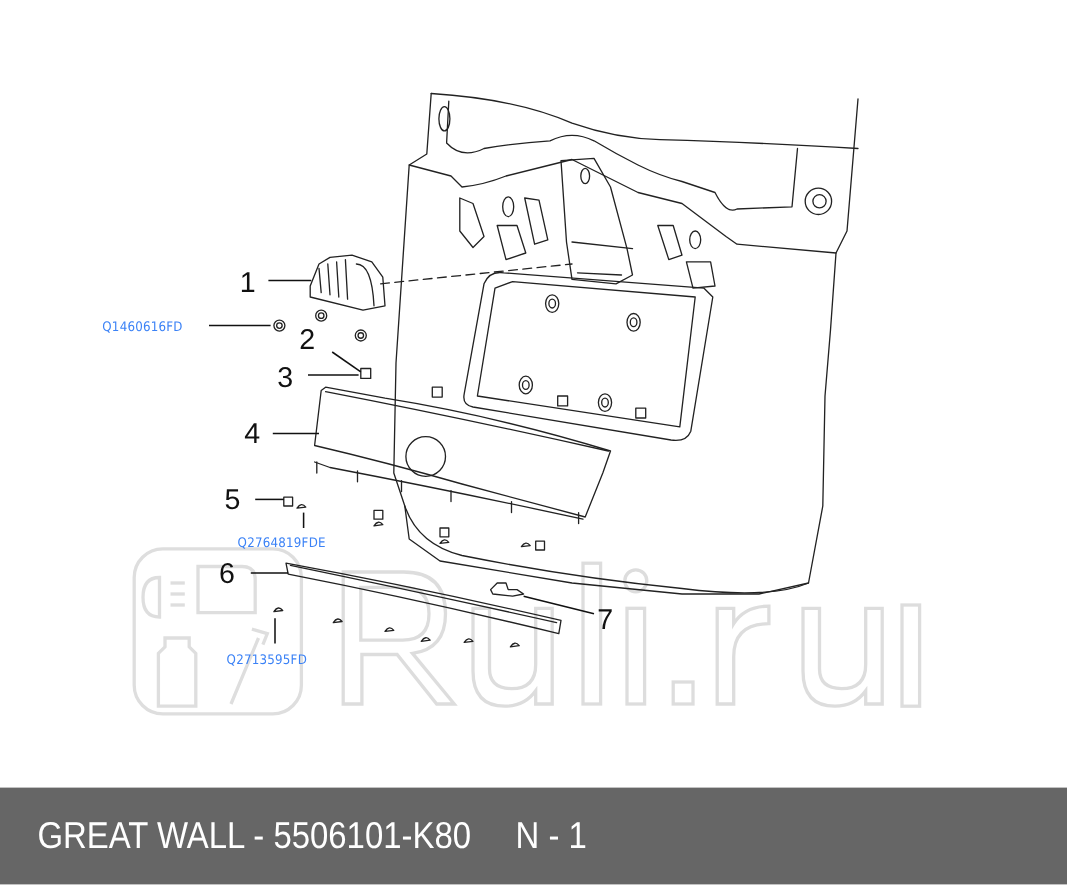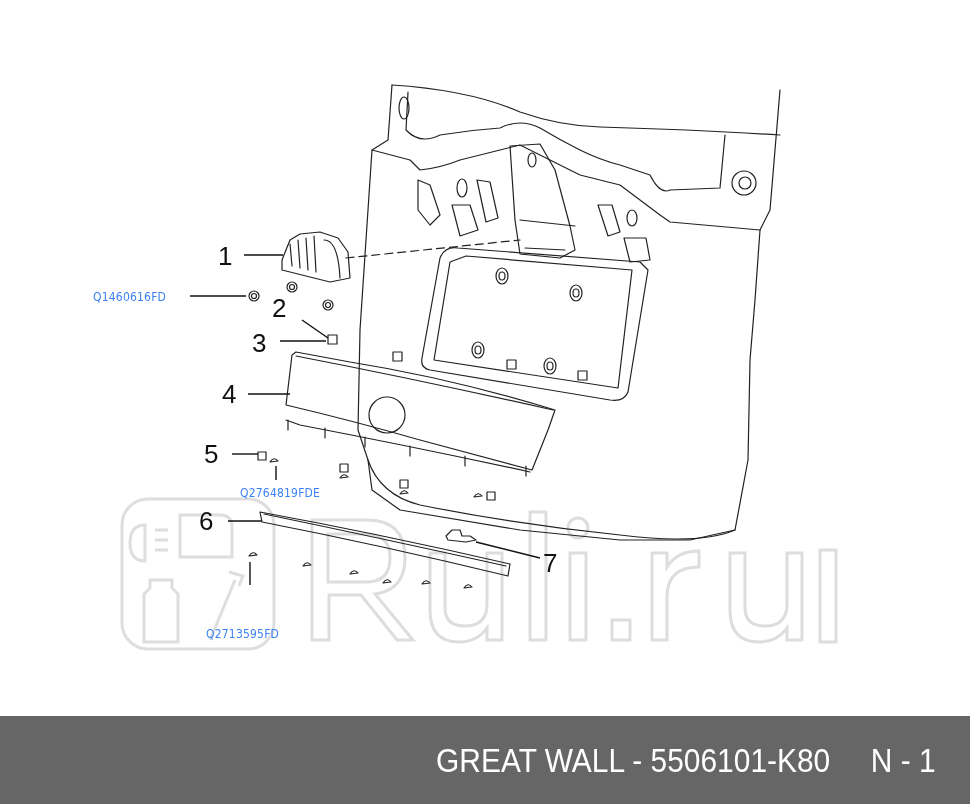--- a/index.html
+++ b/index.html
@@ -2,21 +2,21 @@
 <html><head>
 <meta charset="utf-8">
 <style>
   html, body { margin: 0; padding: 0; background: #ffffff; }
   body { width: 970px; height: 812px; position: relative; overflow: hidden; font-family: "Liberation Sans", sans-serif; }
   #diagram { position: absolute; left: 0; top: 0; width: 970px; height: 716px; background: #ffffff; }
   #diagram svg { position: absolute; left: 0; top: 0; }
   .callout-num { position: absolute; font-family: "Liberation Sans", sans-serif; font-size: 26px; color: #111; line-height: 1; }
   .part-code { position: absolute; font-family: "DejaVu Sans Condensed", "DejaVu Sans", sans-serif; font-size: 12px; color: #3b82f6; line-height: 1; letter-spacing: 0.2px; }
   #watermark { position: absolute; left: 0; top: 0; width: 970px; height: 716px; pointer-events: none; }
-  #footer { position: absolute; left: 0; top: 716px; width: 970px; height: 88px; background: #666666; display: flex; align-items: center; justify-content: flex-end; }
+  #footer { position: absolute; left: 0; top: 716px; width: 970px; height: 88px; background: #666666; display: flex; align-items: center; justify-content: flex-start; }
   #footer-text { color: #ffffff; font-family: "Liberation Sans", sans-serif; font-size: 34px; letter-spacing: 0px; transform: scaleX(0.88); white-space: pre; }
   .sep { display: inline-block; width: 46px; }
 </style>
 </head>
 <body>
 
 <div id="diagram">
 
   <svg id="watermark" width="970" height="716" viewBox="0 0 970 716">
     <g fill="none" stroke="#dedede" stroke-width="3">
@@ -153,19 +153,19 @@
 
   <span class="callout-num" style="left:218px;top:243px;">1</span>
   <span class="callout-num" style="left:272px;top:295px;">2</span>
   <span class="callout-num" style="left:252px;top:330px;">3</span>
   <span class="callout-num" style="left:222px;top:381px;">4</span>
   <span class="callout-num" style="left:204px;top:441px;">5</span>
   <span class="callout-num" style="left:199px;top:508px;">6</span>
   <span class="callout-num" style="left:543px;top:550px;">7</span>
 
   <span class="part-code" style="left:93px;top:291px;">Q1460616FD</span>
-  <span class="part-code" style="left:216px;top:487px;margin-left:24px;">Q2764819FDE</span>
-  <span class="part-code" style="left:206px;top:628px;">Q2713595FD</span>
+  <span class="part-code" style="left:216px;top:487px;">Q2764819FDE</span>
+  <span class="part-code" style="left:206px;top:594px;">Q2713595FD</span>
 </div>
 
 <div id="footer">
   <div id="footer-text"><span>GREAT WALL</span> <span>-</span> <span>5506101-K80</span><span class="sep"></span><span>N - 1</span></div>
 </div>
 
 </body></html>

